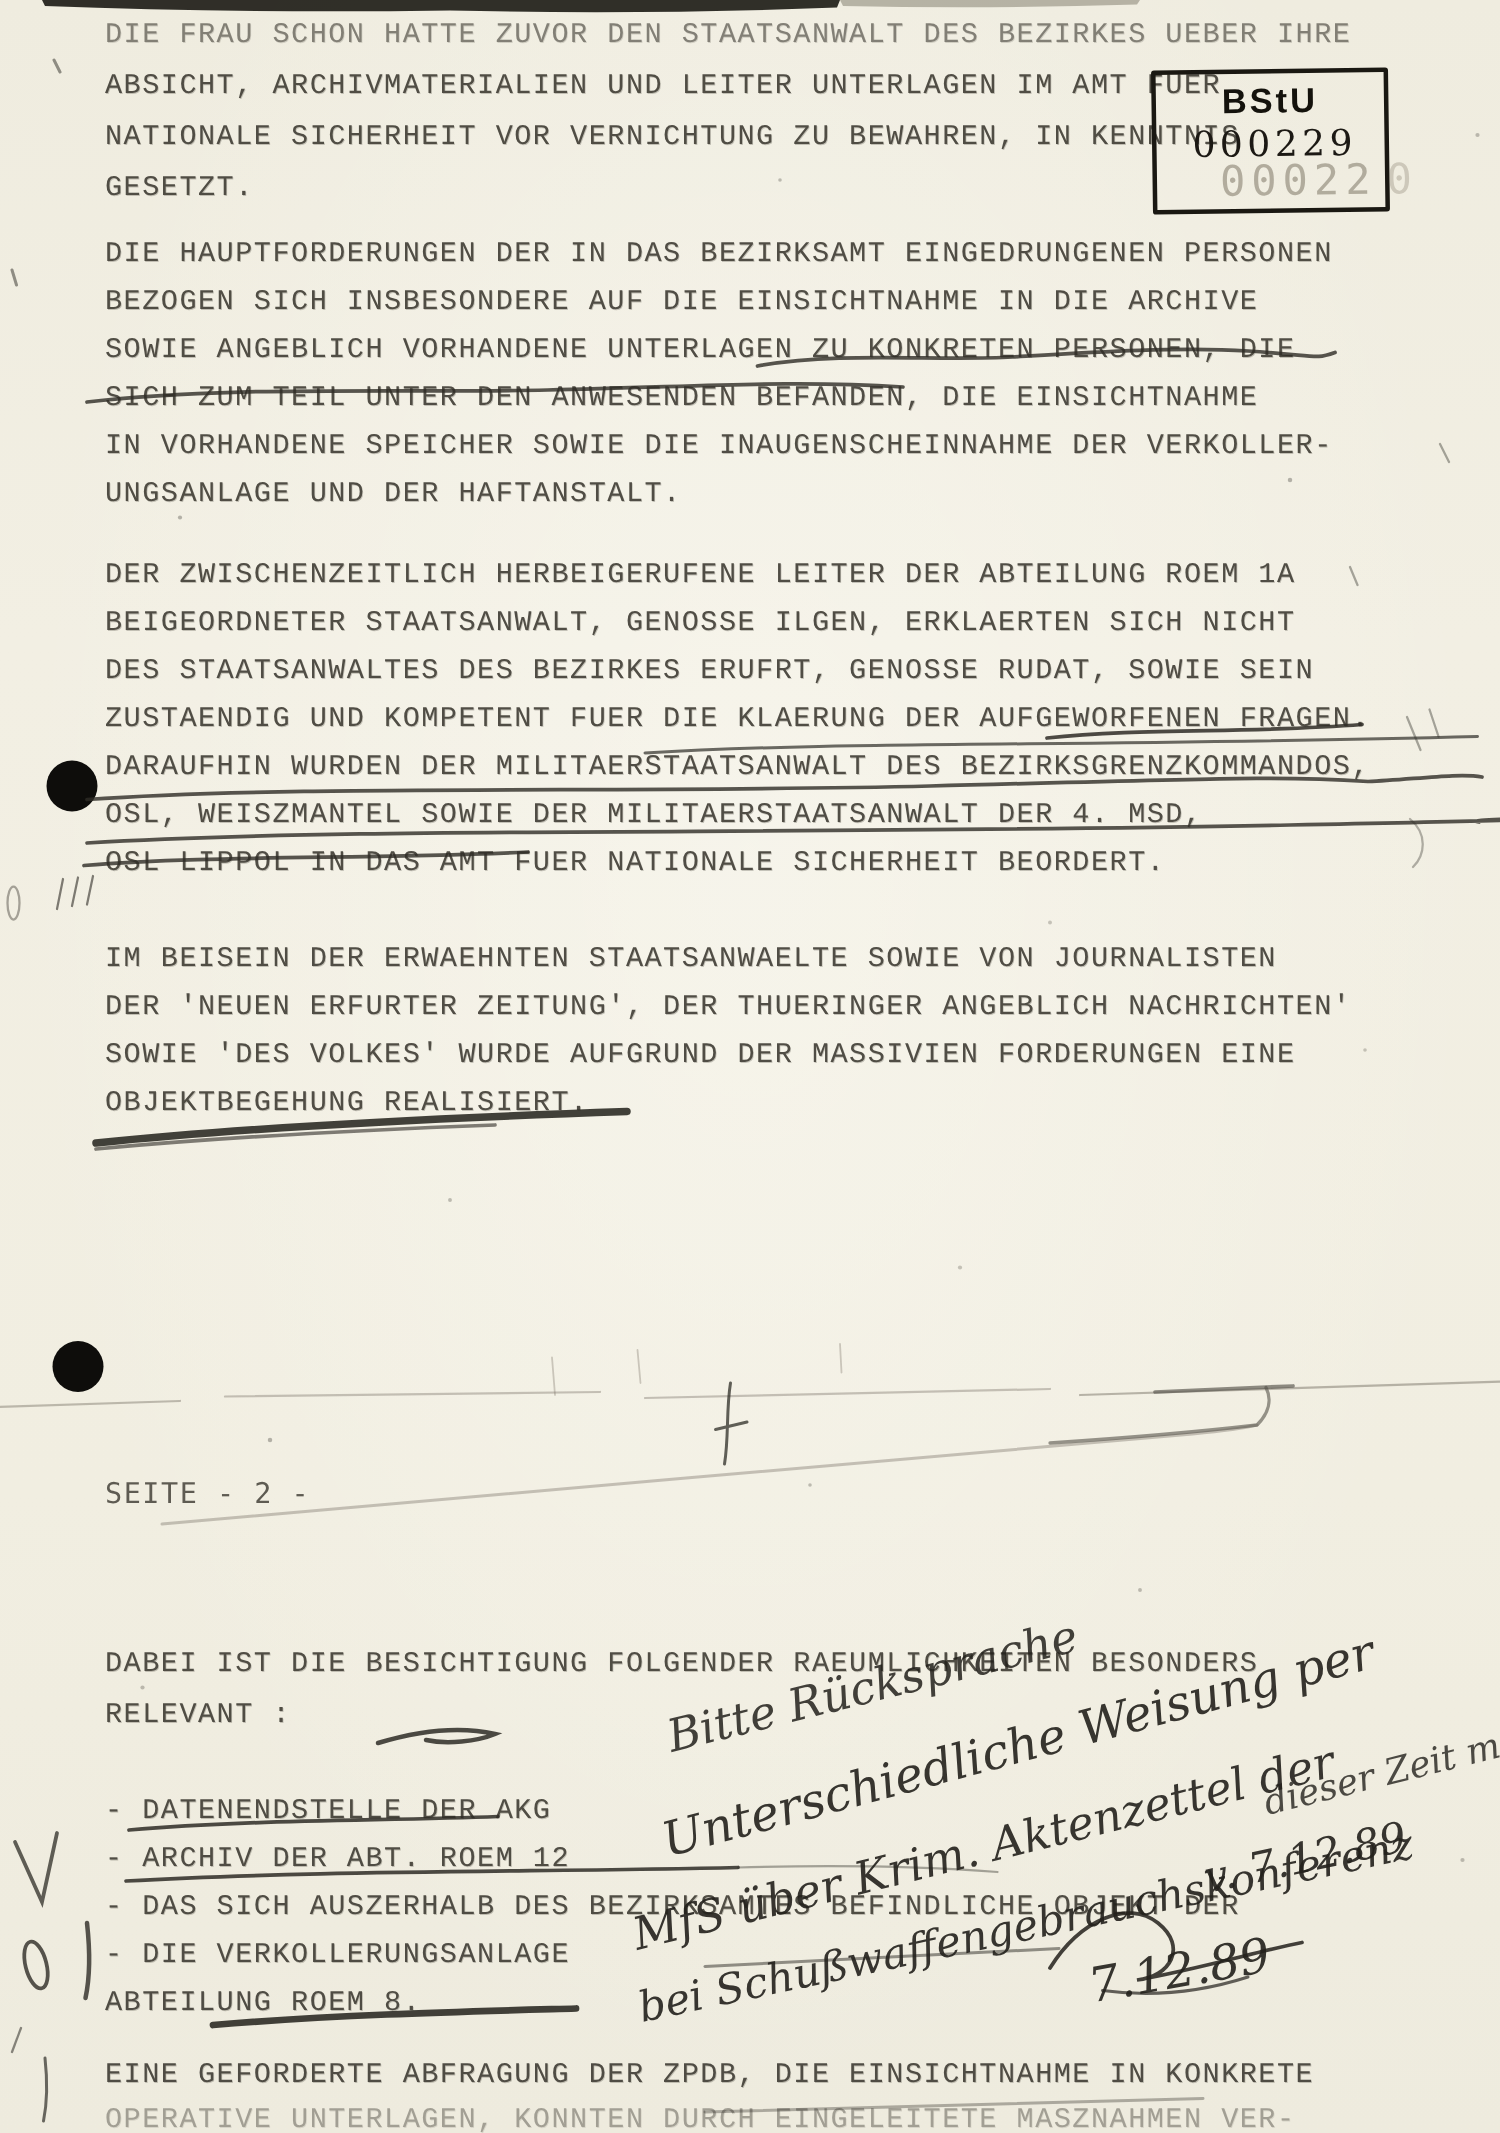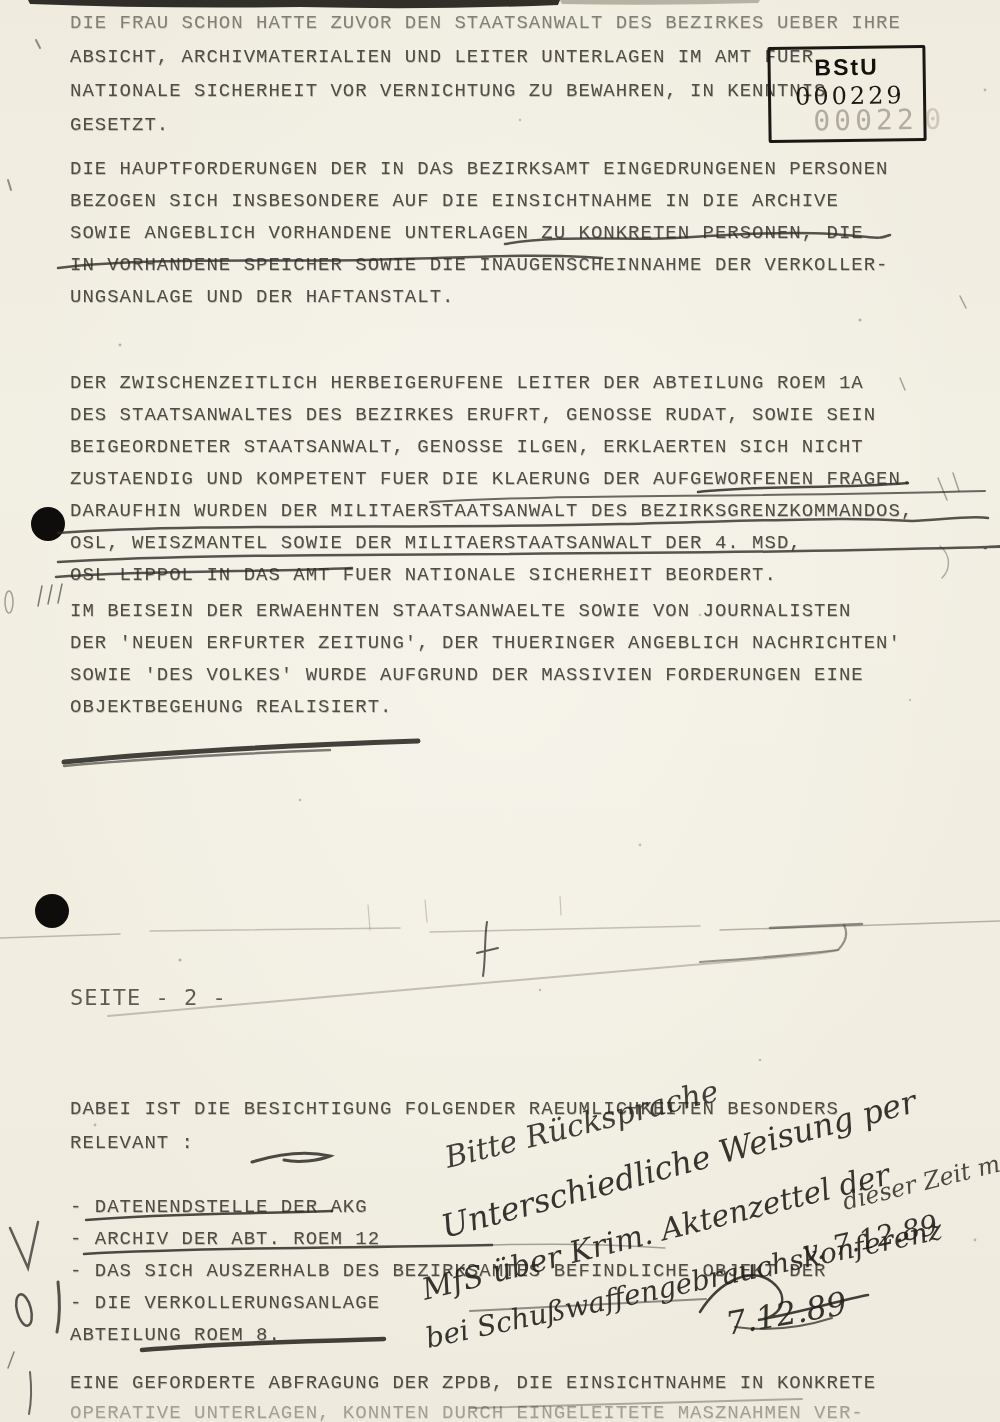--- a/index.html
+++ b/index.html
@@ -13,21 +13,21 @@
   .para{position:absolute;left:70px;color:#3a372f;font-family:Liberation Mono, monospace;}
   .tline{
     position:relative;height:32px;white-space:pre;
     font-size:19px;letter-spacing:1px;
     text-shadow:0.5px 0.5px 0 rgba(58,55,47,.30);
     opacity:.88;
   }
   .p1 .tline{height:34px;}
   .p1 .tline:first-child{opacity:.6;}
   .vdim{opacity:.42;filter:blur(.3px);}
-  .page-label{position:absolute;left:70px;top:985px;color:#3a372f;font-size:22px;letter-spacing:1px;white-space:pre;opacity:.8;}
+  .page-label{position:absolute;left:70px;top:985px;color:#3a372f;font-size:19px;letter-spacing:1px;white-space:pre;opacity:.8;}
   
   .stamp{position:absolute;left:768px;top:46px;width:152px;height:90px;
     border:3px solid #1a1812;border-radius:2px;transform:rotate(-0.8deg);z-index:5;}
   .stamp-org{text-align:center;margin-top:5px;font-family:"Liberation Sans",sans-serif;
     font-weight:700;font-size:23px;letter-spacing:2px;color:#14120c;}
   .stamp-num{margin:1px 0 0 24px;font-family:"DejaVu Serif",serif;
     font-size:24px;letter-spacing:3px;color:#1c1914;}
   .stamp-faint{position:absolute;left:42px;top:55px;font-family:"DejaVu Sans Mono",monospace;
     font-size:28px;letter-spacing:4px;color:rgba(125,118,102,.55);white-space:pre;}
   .stamp-faint-tail{position:absolute;left:153px;top:55px;font-family:"DejaVu Sans Mono",monospace;
@@ -44,35 +44,36 @@
     <div class="tline">DIE FRAU SCHON HATTE ZUVOR DEN STAATSANWALT DES BEZIRKES UEBER IHRE</div>
     <div class="tline">ABSICHT, ARCHIVMATERIALIEN UND LEITER UNTERLAGEN IM AMT FUER</div>
     <div class="tline">NATIONALE SICHERHEIT VOR VERNICHTUNG ZU BEWAHREN, IN KENNTNIS</div>
     <div class="tline">GESETZT.</div>
   </div>
 
   <div class="para" style="top:158px">
     <div class="tline">DIE HAUPTFORDERUNGEN DER IN DAS BEZIRKSAMT EINGEDRUNGENEN PERSONEN</div>
     <div class="tline">BEZOGEN SICH INSBESONDERE AUF DIE EINSICHTNAHME IN DIE ARCHIVE</div>
     <div class="tline">SOWIE ANGEBLICH VORHANDENE UNTERLAGEN ZU KONKRETEN PERSONEN, DIE</div>
+    <div class="tline">SICH ZUM TEIL UNTER DEN ANWESENDEN BEFANDEN, DIE EINSICHTNAHME</div>
     <div class="tline">IN VORHANDENE SPEICHER SOWIE DIE INAUGENSCHEINNAHME DER VERKOLLER-</div>
     <div class="tline">UNGSANLAGE UND DER HAFTANSTALT.</div>
   </div>
 
   <div class="para" style="top:372px">
     <div class="tline">DER ZWISCHENZEITLICH HERBEIGERUFENE LEITER DER ABTEILUNG ROEM 1A</div>
+    <div class="tline">BEIGEORDNETER STAATSANWALT, GENOSSE ILGEN, ERKLAERTEN SICH NICHT</div>
     <div class="tline">DES STAATSANWALTES DES BEZIRKES ERUFRT, GENOSSE RUDAT, SOWIE SEIN</div>
-    <div class="tline">BEIGEORDNETER STAATSANWALT, GENOSSE ILGEN, ERKLAERTEN SICH NICHT</div>
     <div class="tline">ZUSTAENDIG UND KOMPETENT FUER DIE KLAERUNG DER AUFGEWORFENEN FRAGEN.</div>
     <div class="tline">DARAUFHIN WURDEN DER MILITAERSTAATSANWALT DES BEZIRKSGRENZKOMMANDOS,</div>
     <div class="tline">OSL, WEISZMANTEL SOWIE DER MILITAERSTAATSANWALT DER 4. MSD,</div>
     <div class="tline">OSL LIPPOL IN DAS AMT FUER NATIONALE SICHERHEIT BEORDERT.</div>
   </div>
 
-  <div class="para" style="top:600px">
+  <div class="para" style="top:628px">
     <div class="tline">IM BEISEIN DER ERWAEHNTEN STAATSANWAELTE SOWIE VON JOURNALISTEN</div>
     <div class="tline">DER 'NEUEN ERFURTER ZEITUNG', DER THUERINGER ANGEBLICH NACHRICHTEN'</div>
     <div class="tline">SOWIE 'DES VOLKES' WURDE AUFGRUND DER MASSIVIEN FORDERUNGEN EINE</div>
     <div class="tline">OBJEKTBEGEHUNG REALISIERT.</div>
   </div>
 
   <div class="page-label">SEITE - 2 -</div>
 
   <div class="para" style="top:1098px">
     <div class="tline" style="height:34px">DABEI IST DIE BESICHTIGUNG FOLGENDER RAEUMLICHKEITEN BESONDERS</div>

